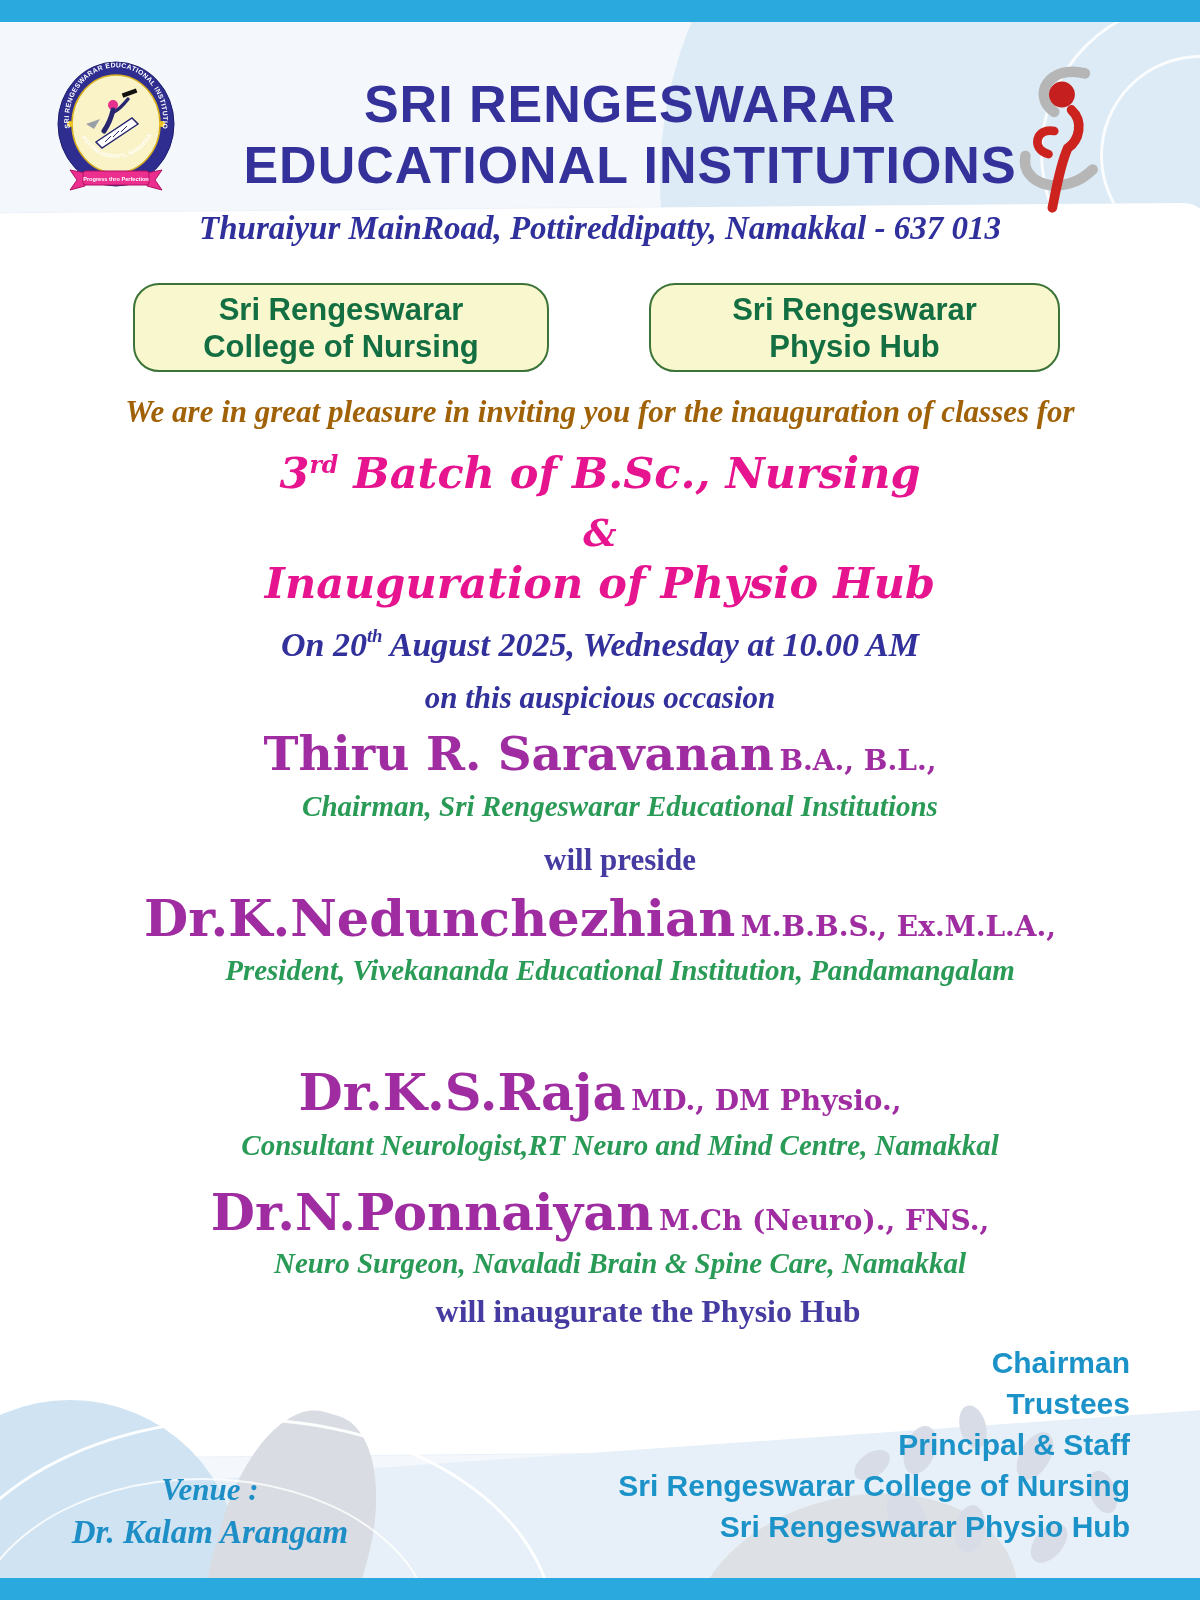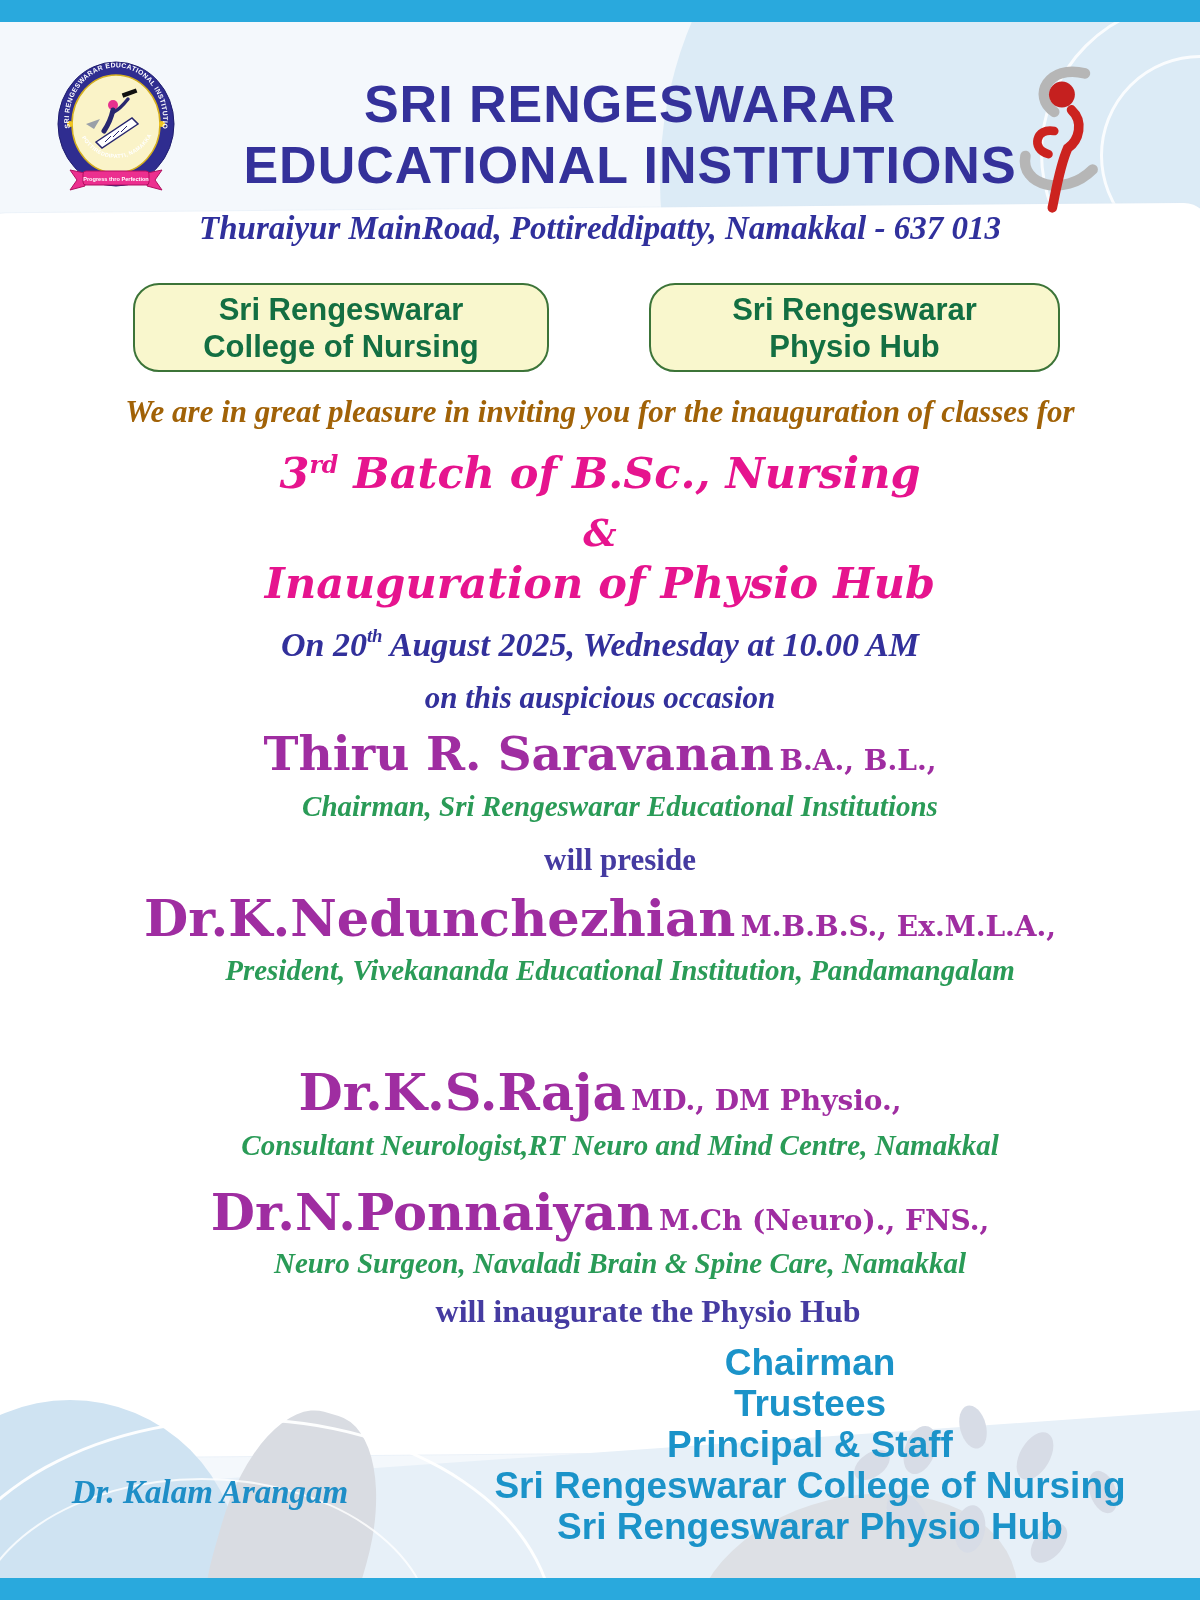--- a/index.html
+++ b/index.html
@@ -60,22 +60,22 @@
   .action{font-family:"Liberation Serif", serif; font-weight:600; font-size:31px; color:#453ba1;padding-left:20px;}
   .preside{top:842px;}
   .row2{top:888px;}
   .credit2{top:954px;}
   .action2{top:1008px;}
   .row3{top:1062px;}
   .credit3{top:1129px;}
   .row4{top:1182px;}
   .credit4{top:1247px;}
   .action4{top:1293px; font-size:32px;margin-left:28px;}
-  .signatures{right:70px; top:1342px; width:640px; text-align:center;
-    font-size:37px; font-weight:bold; line-height:41px; color:#1b93c9;}
+  .signatures{right:70px; top:1342px; width:640px; text-align:right;
+    font-size:30px; font-weight:bold; line-height:41px; color:#1b93c9;}
   .venue{left:40px; top:1470px; width:340px; text-align:center;
     font-family:"Liberation Serif", serif; font-style:italic; font-weight:bold; color:#1e8ec7;}
   .venue-label{font-size:31px; line-height:40px;}
   .venue-name{font-size:33px; line-height:44px;}
 </style>
 </head>
 <body>
 
 <div class="poster">
 
@@ -183,16 +183,17 @@
 
   <div class="z signatures">
     <div>Chairman</div>
     <div>Trustees</div>
     <div>Principal &amp; Staff</div>
     <div>Sri Rengeswarar College of Nursing</div>
     <div>Sri Rengeswarar Physio Hub</div>
   </div>
 
   <div class="z venue">
+    <div class="venue-label">Venue :</div>
     <div class="venue-name">Dr. Kalam Arangam</div>
   </div>
 
 </div>
 
 </body></html>

